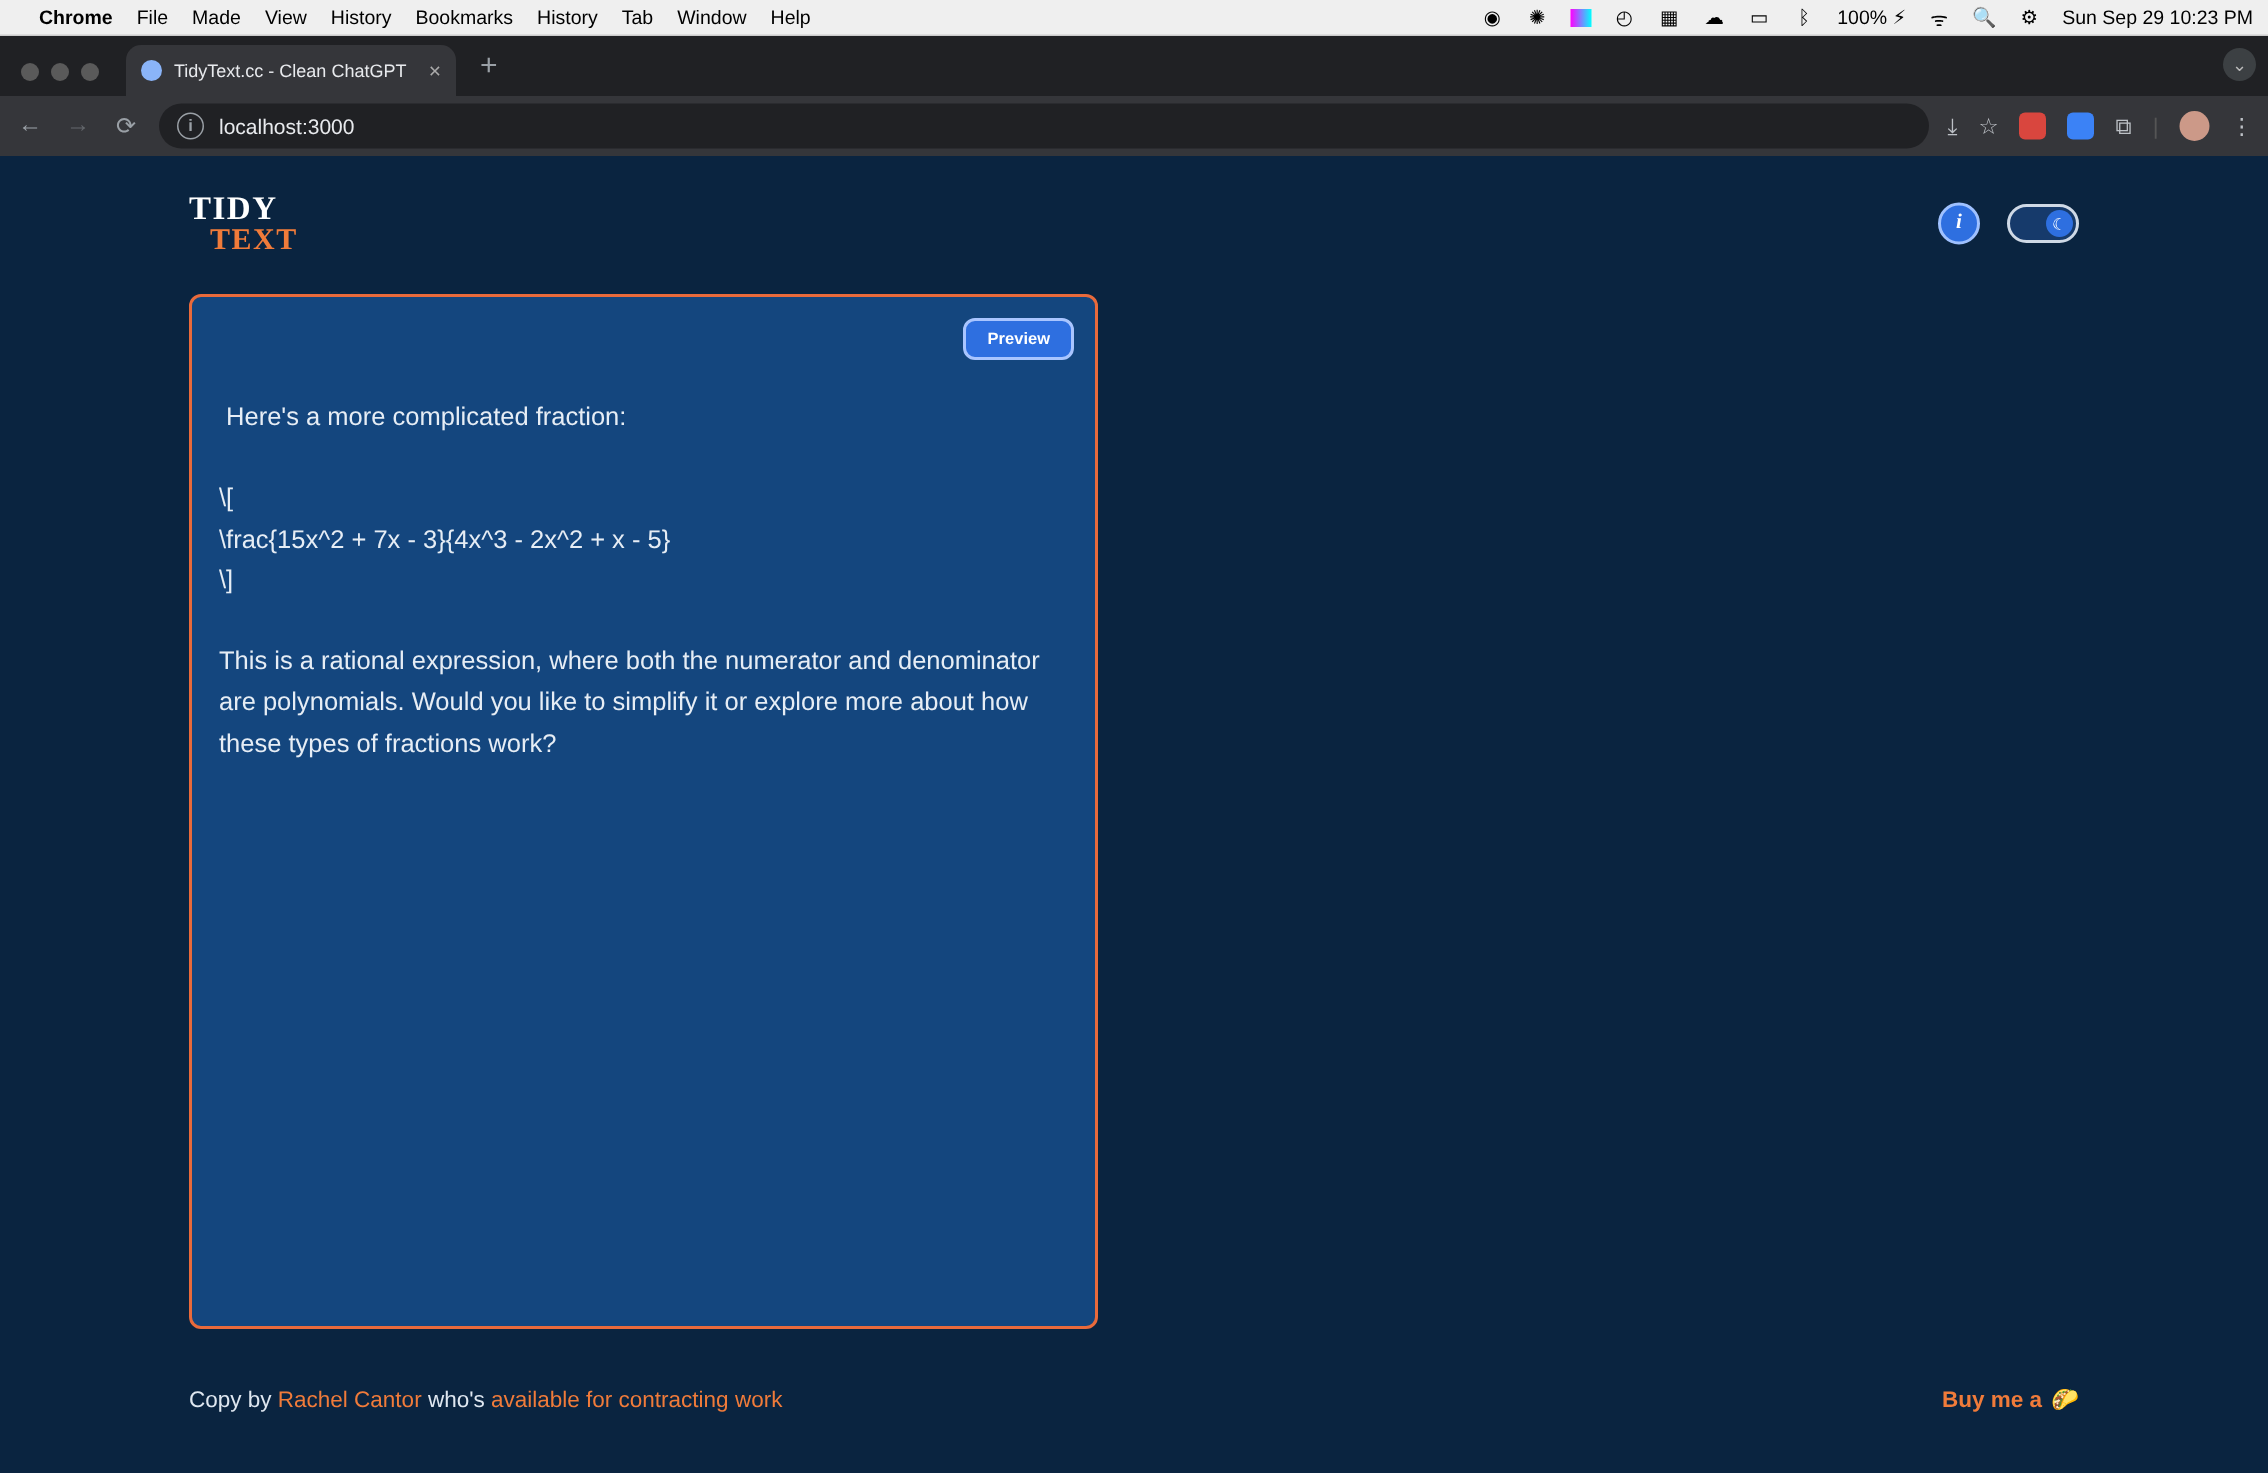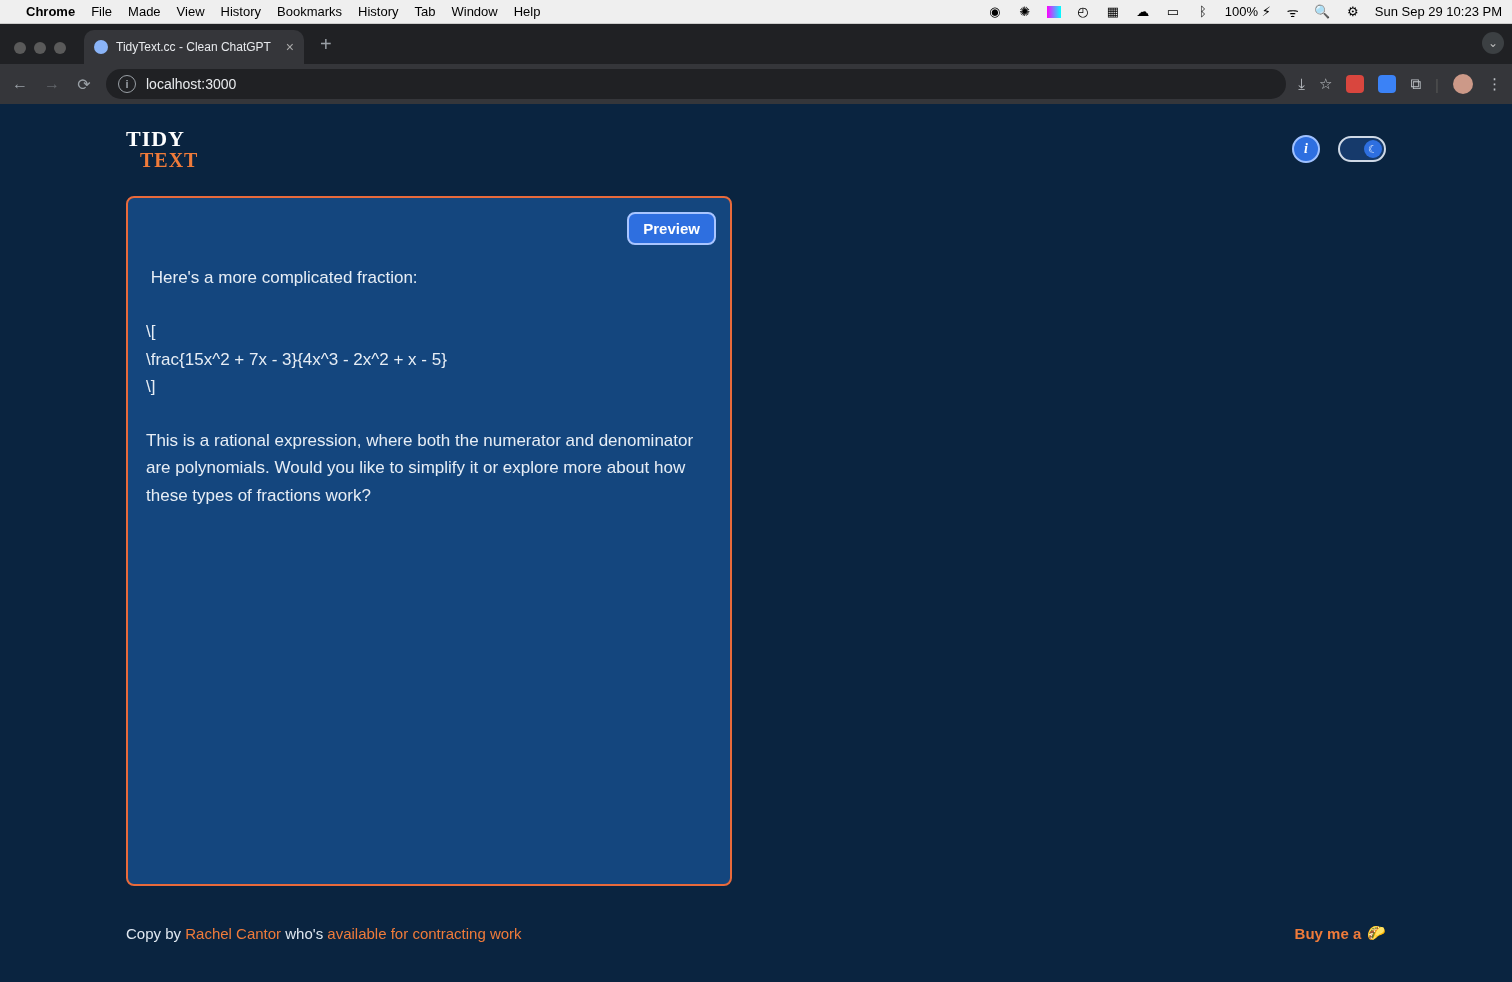--- a/index.html
+++ b/index.html
@@ -81,21 +81,21 @@
     width:606px; height:690px; border-radius:8px; padding:16px 18px; position:relative;
   }
   .panel-input {
     background:#14467e; border:2px solid #e96a3b;
   }
   .panel-output {
     background:#14467e; border:2px dashed #6f8db4;
   }
   .panel .btn {
     position:absolute; top:14px; right:14px;
-    padding:6px 14px; border-radius:8px; font-weight:700; font-size:15px;
+    padding:6px 14px; border-radius:8px; font-weight:700; font-size:11px;
     border:2px solid #a9c5ff; background:#2e6fe0; color:#fff;
   }
   .panel .btn.disabled {
     background:#6b7b8f; border-color:#4e5b6c; color:#e3e3e3;
   }
   .panel textarea {
     margin-top:50px; width:100%; height:600px; background:transparent; border:none; outline:none;
     color:#e6edf5; font-size:17px; line-height:1.6; resize:none; font-family:inherit;
   }
 

